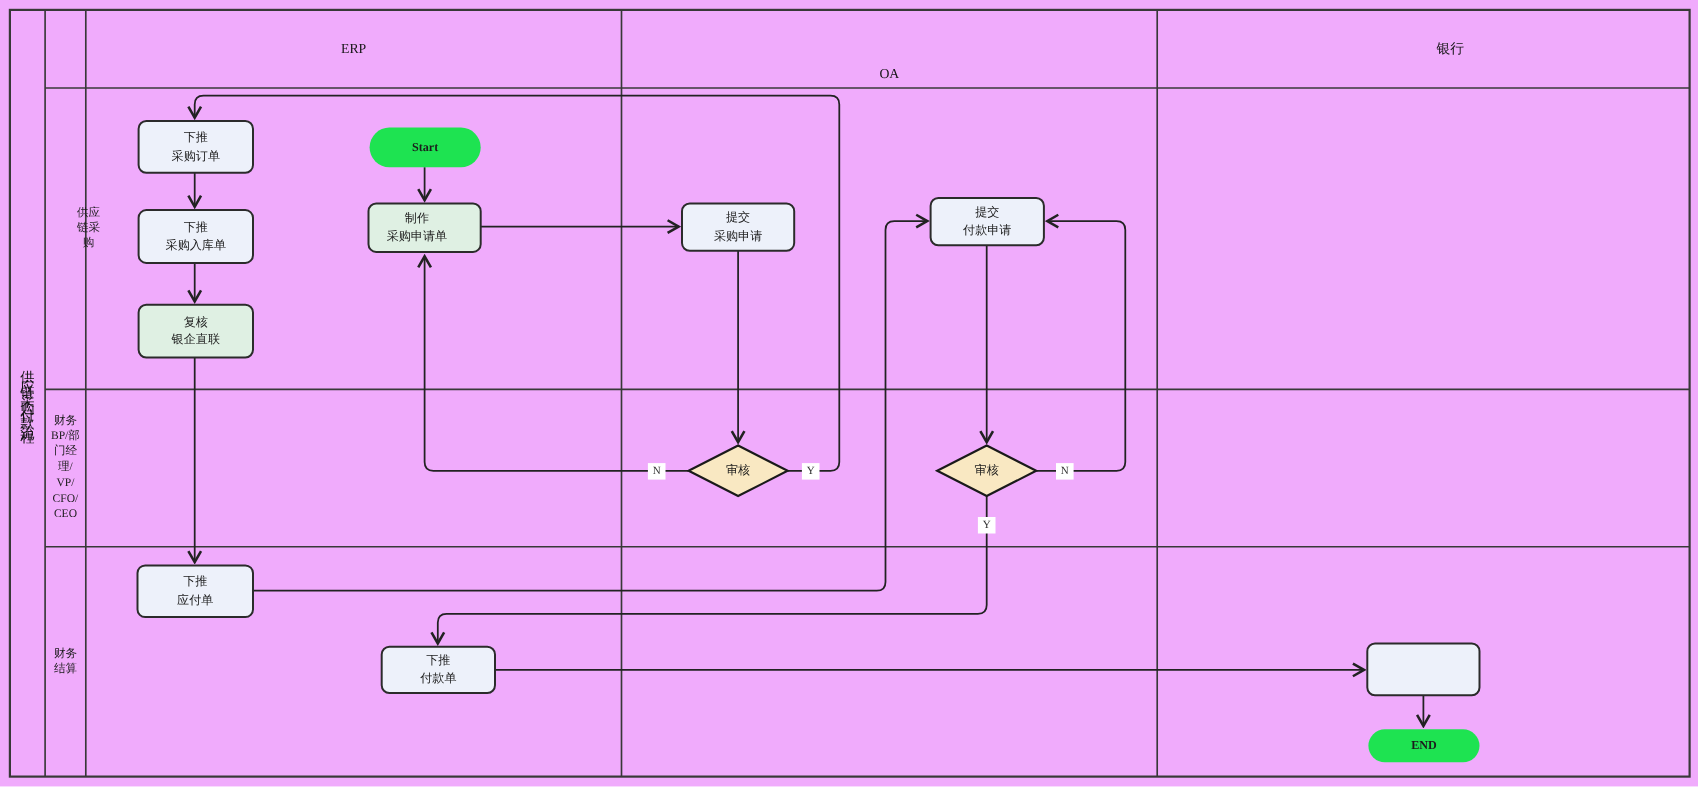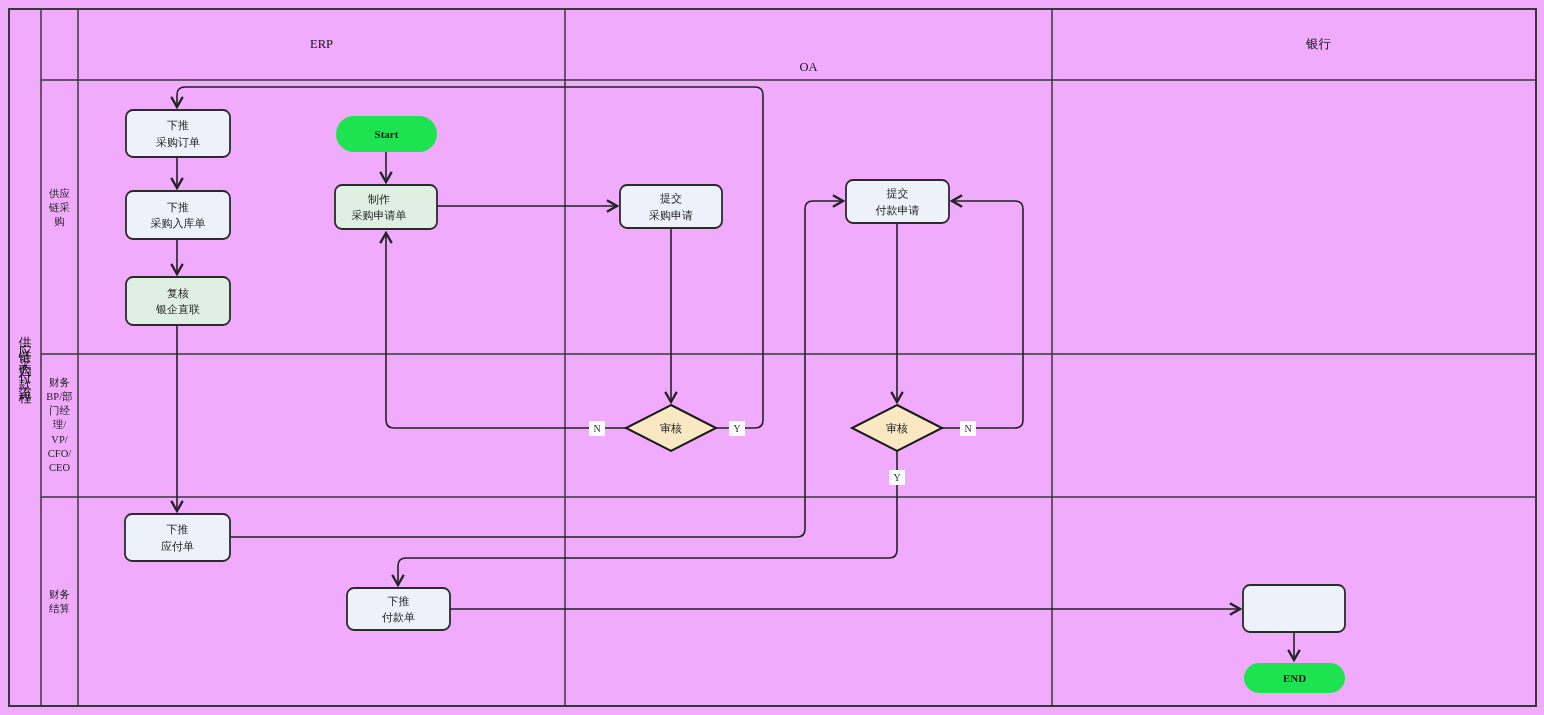--- a/index.html
+++ b/index.html
@@ -86,21 +86,21 @@
       <rect class="pill" x="1244" y="663" width="101" height="30" rx="15" fill="#1ee351"></rect>
     </g>
   </svg>
 
   <div class="vtitle" style="left:8px;top:9px;width:33px;height:697px;">供应链采购付款流程</div>
 
   <div class="lbl hdr" style="left:78px;top:9px;width:487px;height:71px;">ERP</div>
   <div class="lbl hdr" style="left:565px;top:9px;width:487px;height:71px;margin-top:23px;">OA</div>
   <div class="lbl hdr" style="left:1052px;top:9px;width:485px;height:71px;padding-left:24px;">银行</div>
 
-  <div class="lbl lane-lbl" style="left:41px;top:80px;width:37px;height:256px;">供应
+  <div class="lbl lane-lbl" style="left:41px;top:80px;width:37px;height:256px;padding-left:21px;">供应
 链采
 购</div>
   <div class="lbl lane-lbl" style="left:41px;top:354px;width:37px;height:143px;">财务
 BP/部
 门经
 理/
 VP/
 CFO/
 CEO</div>
   <div class="lbl lane-lbl" style="left:41px;top:497px;width:37px;height:210px;">财务

